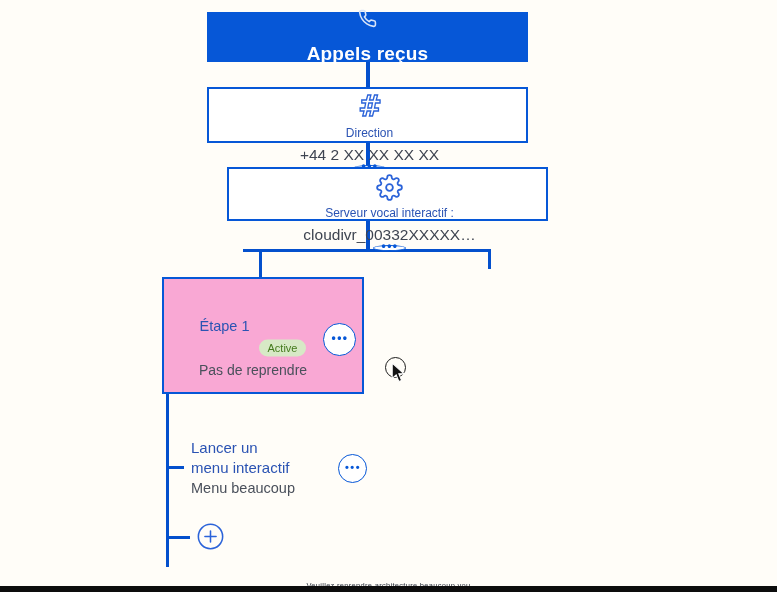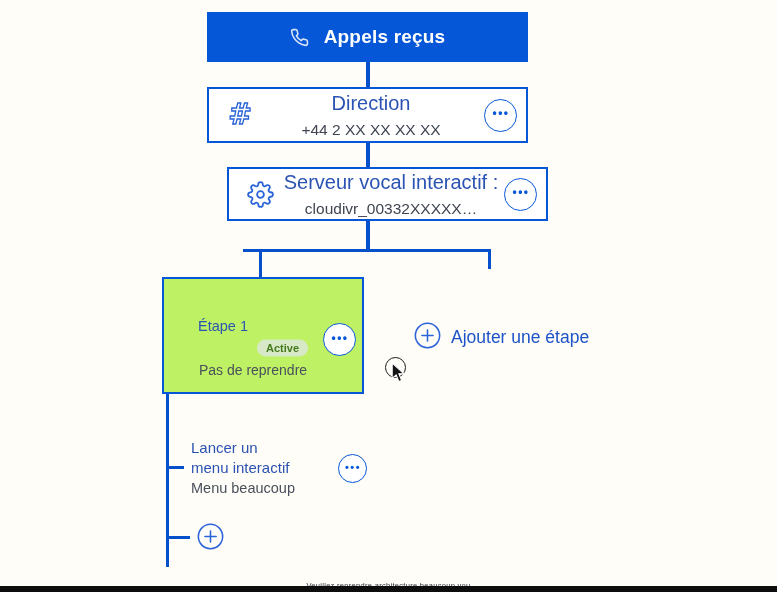--- a/index.html
+++ b/index.html
@@ -4,21 +4,21 @@
 <style>
   :root{
     --primary:#0657d7; --line:#0450cd; --label_blue:#2b53b3; --value_gray:#3f4551;
     --muted_gray:#4a505b; --action_blue:#1d53c8; --badge_bg:#d7e9c6; --badge_text:#447a1d;
     --canvas_bg:#fffdf8; --bar_black:#0d0d0d; --icon_blue:#2b63d9; --header_text:#ffffff;
   }
   *{margin:0;padding:0;box-sizing:border-box;}
   body{background:#e8e8e8;font-family:"Liberation Sans",sans-serif;}
   .stage{position:relative;width:777px;height:592px;background:var(--canvas_bg);overflow:hidden;}
 
-  .abs{position:absolute;}
+  .abs{position:absolute;flex-direction:column;}
 
   
   .header-box{left:207px;top:12px;width:321px;height:50px;background:var(--primary);
     display:flex;align-items:center;justify-content:center;gap:15px;}
   .header-title{color:var(--header_text);font-size:19px;font-weight:700;letter-spacing:.2px;}
 
   
   .conn{background:var(--line);}
   .conn-a{left:366px;top:62px;width:4px;height:25px;}
   .conn-b{left:366px;top:143px;width:4px;height:24px;}
@@ -30,34 +30,34 @@
   .tick-menu{left:166px;top:466px;width:18px;height:3px;}
   .tick-plus{left:166px;top:536px;width:24px;height:3px;}
 
   
   .node-box{width:321px;left:207px;background:#fff;border:2px solid var(--primary);
     display:flex;align-items:center;padding:0 9px 0 13px;}
   .direction-box{top:87px;height:56px;}
   .ivr-box{top:167px;height:54px;margin-left:20px;}
   .node-icon{width:36px;display:flex;align-items:center;justify-content:center;flex:0 0 36px;}
   .node-text{flex:1;text-align:center;line-height:1.4;}
-  .node-label{color:var(--label_blue);font-size:20px;}
+  .node-label{color:var(--label_blue);font-size:12px;}
   .node-value{color:var(--value_gray);font-size:15.5px;margin-top:2px;}
 
   .ellipsis-btn{width:33px;height:33px;border-radius:50%;border:1.6px solid var(--primary);
     background:#fff;color:var(--primary);display:flex;align-items:center;justify-content:center;
     font-size:12px;font-weight:700;letter-spacing:1.5px;cursor:pointer;line-height:0;padding:0 0 4px 1px;}
   .ellipsis-sm{width:29px;height:29px;font-size:11px;}
 
   
-  .etape-box{left:162px;top:277px;width:202px;height:117px;background:#bef264;border:2px solid var(--primary);}
+  .etape-box{left:162px;top:277px;width:202px;height:117px;background:#f9a8d4;border:2px solid var(--primary);}
   .etape-content{position:absolute;left:0;top:50%;transform:translateY(-50%);width:178px;text-align:center;}
   .step-head{display:flex;align-items:center;justify-content:center;gap:9px;}
   .step-title{color:var(--label_blue);font-size:14.5px;}
-  .badge{background:var(--badge_bg);color:var(--badge_text);font-size:11px;font-weight:700;
+  .badge{background:var(--badge_bg);color:var(--badge_text);font-size:11px;font-weight:400;
     padding:2px 9px 3px;border-radius:10px;margin-top:45px;}
   .step-line{color:var(--muted_gray);font-size:14px;margin-top:5px;}
   .etape-ellipsis{position:absolute;right:6px;top:44px;}
 
   
   .add-step-btn{left:414px;top:322px;display:flex;align-items:center;gap:10px;background:none;
     border:none;cursor:pointer;}
   .add-step-label{color:var(--action_blue);font-size:17.5px;}
   .plus-circle{color:var(--icon_blue);display:block;}
 
@@ -138,29 +138,20 @@
         <span class="step-title">Étape 1</span>
         <span class="badge">Active</span>
       </div>
       <div class="step-line">Pas de reprendre</div>
     </div>
     <button class="ellipsis-btn etape-ellipsis">
       <span>•••</span>
     </button>
   </div>
 
-  <button class="abs add-step-btn">
-    <span class="plus-circle">
-      <svg width="27" height="27" viewBox="0 0 28 28" fill="none" stroke="currentColor" stroke-width="1.6" stroke-linecap="round">
-        <circle cx="14" cy="14" r="12.6"></circle>
-          <path d="M14 8.2v11.6M8.2 14h11.6"></path>
-      </svg>
-    </span>
-    <span class="add-step-label">Ajouter une étape</span>
-  </button>
 
   <div class="abs click-ring"></div>
   <div class="abs cursor">
     <svg width="15" height="21" viewBox="0 0 14 20">
       <path d="M1 1 L1 15.5 L4.8 12.2 L7.3 18.6 L9.9 17.5 L7.3 11.3 L12.3 11.3 Z" fill="#141414" stroke="#ffffff" stroke-width="1"></path>
     </svg>
   </div>
 
   <div class="abs menu-label">Lancer un menu interactif</div>
   <div class="abs menu-value">Menu beaucoup</div>

